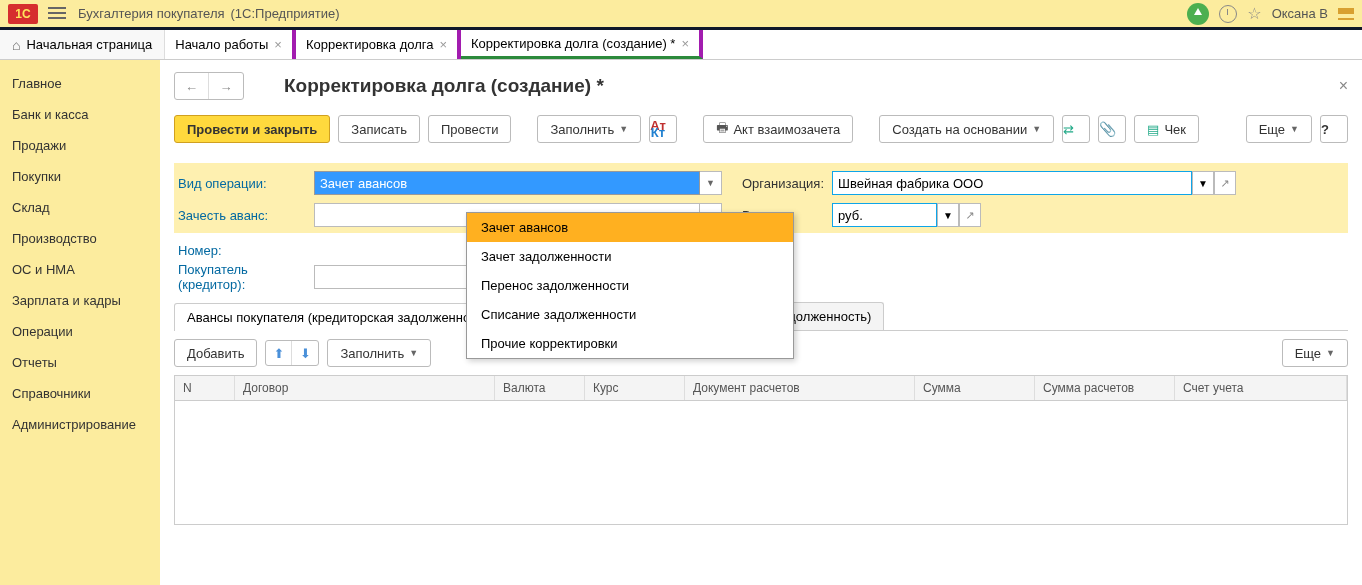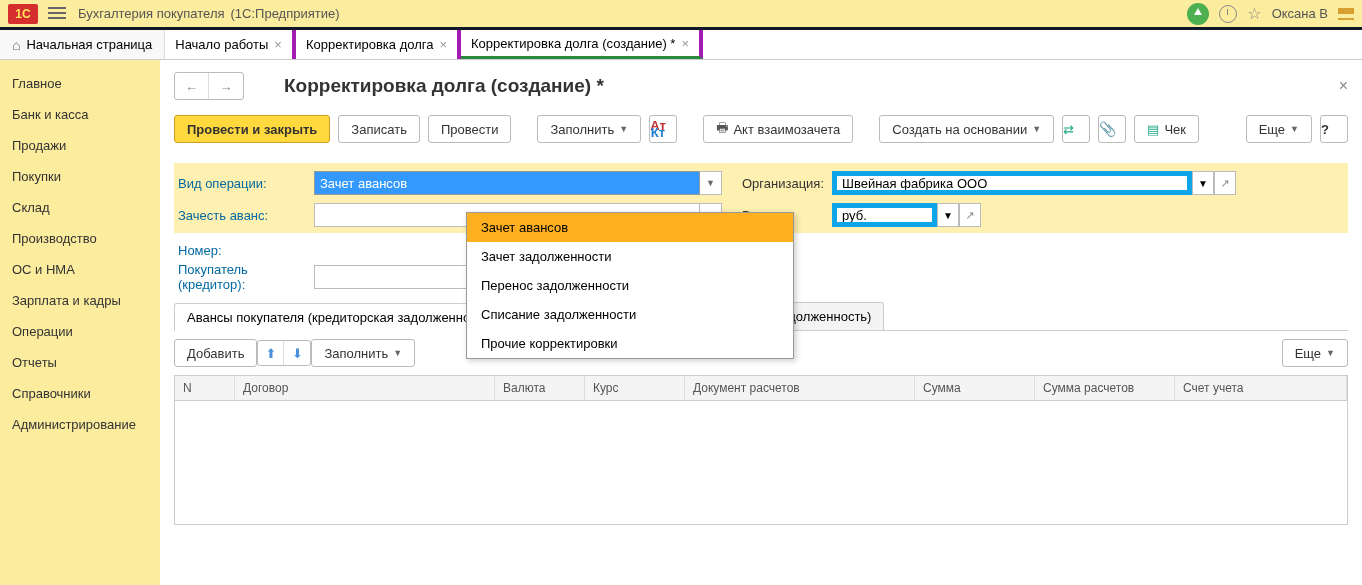--- a/index.html
+++ b/index.html
@@ -55,40 +55,40 @@
   
   
   .form-area { background: #fef0b0; padding: 6px 0 4px 0; display: flex; flex-direction: column; gap: 4px; margin-bottom: 4px; }
   .form-row { display: flex; align-items: center; padding: 2px 0; }
   .form-label { width: 140px; color: #0369a1; padding-left: 4px; }
   .form-field-wrap { position: relative; width: 408px; display: flex; }
   .form-input { flex: 1; height: 24px; border: 1px solid #bbb; background: #fff; padding: 0 5px; outline: none; }
   .form-input.active { border: 1px solid #999; }
   .dd-btn { width: 22px; height: 24px; border: 1px solid #bbb; border-left: none; background: #fff; cursor: pointer; display: flex; align-items: center; justify-content: center; font-size: 9px; color: #666; }
   .right-label { color: #333; width: 90px; }
-  .right-field { height: 24px; border: 5px solid #0ea5e9; background: #fff; padding: 0 5px; }
+  .right-field { height: 24px; border: 1px solid #0ea5e9; background: #fff; padding: 0 5px; }
   .org-field { width: 360px; }
   .val-field { width: 105px; }
   .small-btn { width: 22px; height: 24px; border: 1px solid #bbb; background: #fff; cursor: pointer; display: flex; align-items: center; justify-content: center; font-size: 10px; }
   
   
   .dropdown { position: absolute; left: 306px; top: 152px; width: 328px; background: #fff; border: 1px solid #999; box-shadow: 2px 2px 6px rgba(0,0,0,0.2); z-index: 100; }
   .dd-item { padding: 7px 14px; cursor: pointer; }
   .dd-item.sel { background: #ffb020; }
   
   
   .plain-rows { padding-top: 4px; }
   
   
   .subtabs { display: flex; border-bottom: 1px solid #ccc; margin-top: 8px; }
   .subtab { padding: 6px 12px; border: 1px solid #ccc; border-bottom: none; background: #f4f4f4; cursor: pointer; margin-right: 2px; border-radius: 3px 3px 0 0; }
   .subtab.active { background: #fff; position: relative; top: 1px; }
   
   
-  .subtoolbar { display: flex; align-items: center; padding: 8px 0; }
+  .subtoolbar { display: flex; align-items: center; gap: 8px; padding: 8px 0; }
   .arrow-btns { display: flex; border: 1px solid #bbb; border-radius: 3px; }
   .arrow-btn { width: 26px; height: 24px; display: flex; align-items: center; justify-content: center; cursor: pointer; }
   .arrow-btn:first-child { border-right: 1px solid #ddd; color: #4a90d9; }
   .arrow-btn:last-child { color: #4a90d9; }
   
   
   .table-wrap { border: 1px solid #ccc; height: 150px; }
   .thead { display: flex; background: #f4f4f4; border-bottom: 1px solid #ccc; }
   .th { padding: 5px 8px; border-right: 1px solid #ddd; color: #555; font-size: 12px; }
   .th.n { width: 60px; }

